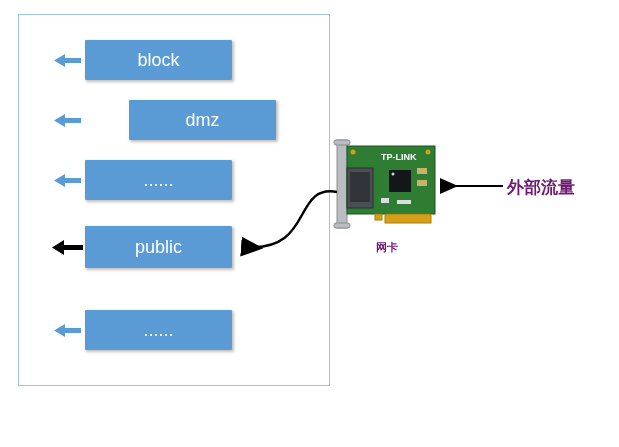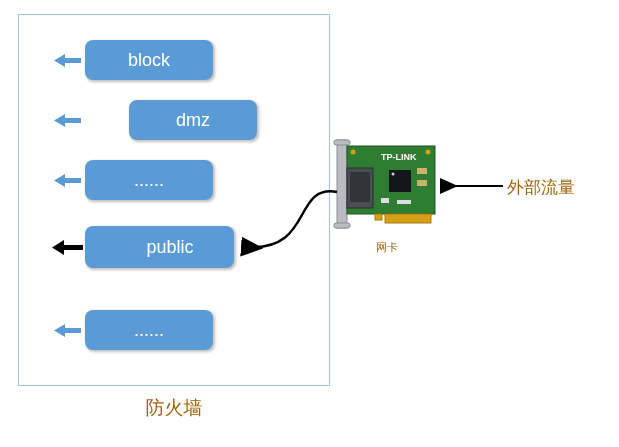--- a/index.html
+++ b/index.html
@@ -21,24 +21,24 @@
     top: 14px;
     width: 312px;
     height: 372px;
     border: 1px solid #9DC3E6;
     background: #ffffff;
     box-sizing: border-box;
   }
   .zone-box {
     position: absolute;
     left: 85px;
-    width: 128px;
+    width: 147px;
     height: 40px;
     background: #5B9BD5;
-    border-radius: 8px;
+    border-radius: 1px;
     color: #ffffff;
     font-size: 18px;
     text-align: center;
     line-height: 40px;
     box-shadow: 1.5px 1.5px 3px rgba(0,0,0,0.25);
   }
   .zone-box.tall {
     height: 42px;
     line-height: 42px;
   }
@@ -49,21 +49,22 @@
   .overlay {
     position: absolute;
     left: 0;
     top: 0;
     width: 619px;
     height: 447px;
     pointer-events: none;
   }
   .label {
     position: absolute;
-    color: #a16207;
+    color: #701a75;
+    font-weight: bold;
   }
   .firewall-label {
     left: 18px;
     top: 395px;
     width: 312px;
     text-align: center;
     font-size: 19px;
   }
   .nic-label {
     left: 333px;
@@ -102,21 +103,21 @@
   <div class="zone-box" style="top:100px;margin-left:44px;">dmz</div>
 
   <svg class="arrow-svg" style="left:54px; top:174px;" width="27" height="13" viewBox="0 0 27 13">
     <polygon points="27,4 11,4 11,0 0,6.5 11,13 11,9 27,9" fill="#5B9BD5"></polygon>
   </svg>
   <div class="zone-box" style="top:160px;">......</div>
 
   <svg class="arrow-svg" style="left:52px; top:240px;" width="31" height="15" viewBox="0 0 31 15">
     <polygon points="31,5 12,5 12,0 0,7.5 12,15 12,10 31,10" fill="#000000"></polygon>
   </svg>
-  <div class="zone-box tall" style="top:226px;padding-left:21px;">public</div>
+  <div class="zone-box tall" style="top:226px;">public</div>
 
   <svg class="arrow-svg" style="left:54px; top:324px;" width="27" height="13" viewBox="0 0 27 13">
     <polygon points="27,4 11,4 11,0 0,6.5 11,13 11,9 27,9" fill="#5B9BD5"></polygon>
   </svg>
   <div class="zone-box" style="top:310px;">......</div>
 
   <svg class="nic-svg" width="108" height="95" viewBox="0 0 108 95">
 
     <rect x="4" y="2" width="10" height="88" fill="#b9bcc0" stroke="#8a8d91" stroke-width="1"></rect>
     <rect x="1" y="2" width="16" height="5" rx="2" fill="#b9bcc0" stroke="#8a8d91" stroke-width="1"></rect>
@@ -148,17 +149,16 @@
       <marker id="arrowhead" markerWidth="9" markerHeight="8" refX="7" refY="4" orient="auto">
         <polygon points="9,0 0,4 9,8" fill="#000000"></polygon>
       </marker>
     </defs>
 
     <path d="M 337 192 C 292 184, 314 252, 246 247" fill="none" stroke="#000000" stroke-width="2.5" marker-end="url(#arrowhead)"></path>
 
     <path d="M 503 186 L 444 186" fill="none" stroke="#000000" stroke-width="2" marker-end="url(#arrowhead)"></path>
   </svg>
 
-  <div class="label firewall-label">防火墙</div>
   <div class="label nic-label">网卡</div>
   <div class="label ext-label">外部流量</div>
 
 </div>
 
 </body></html>

